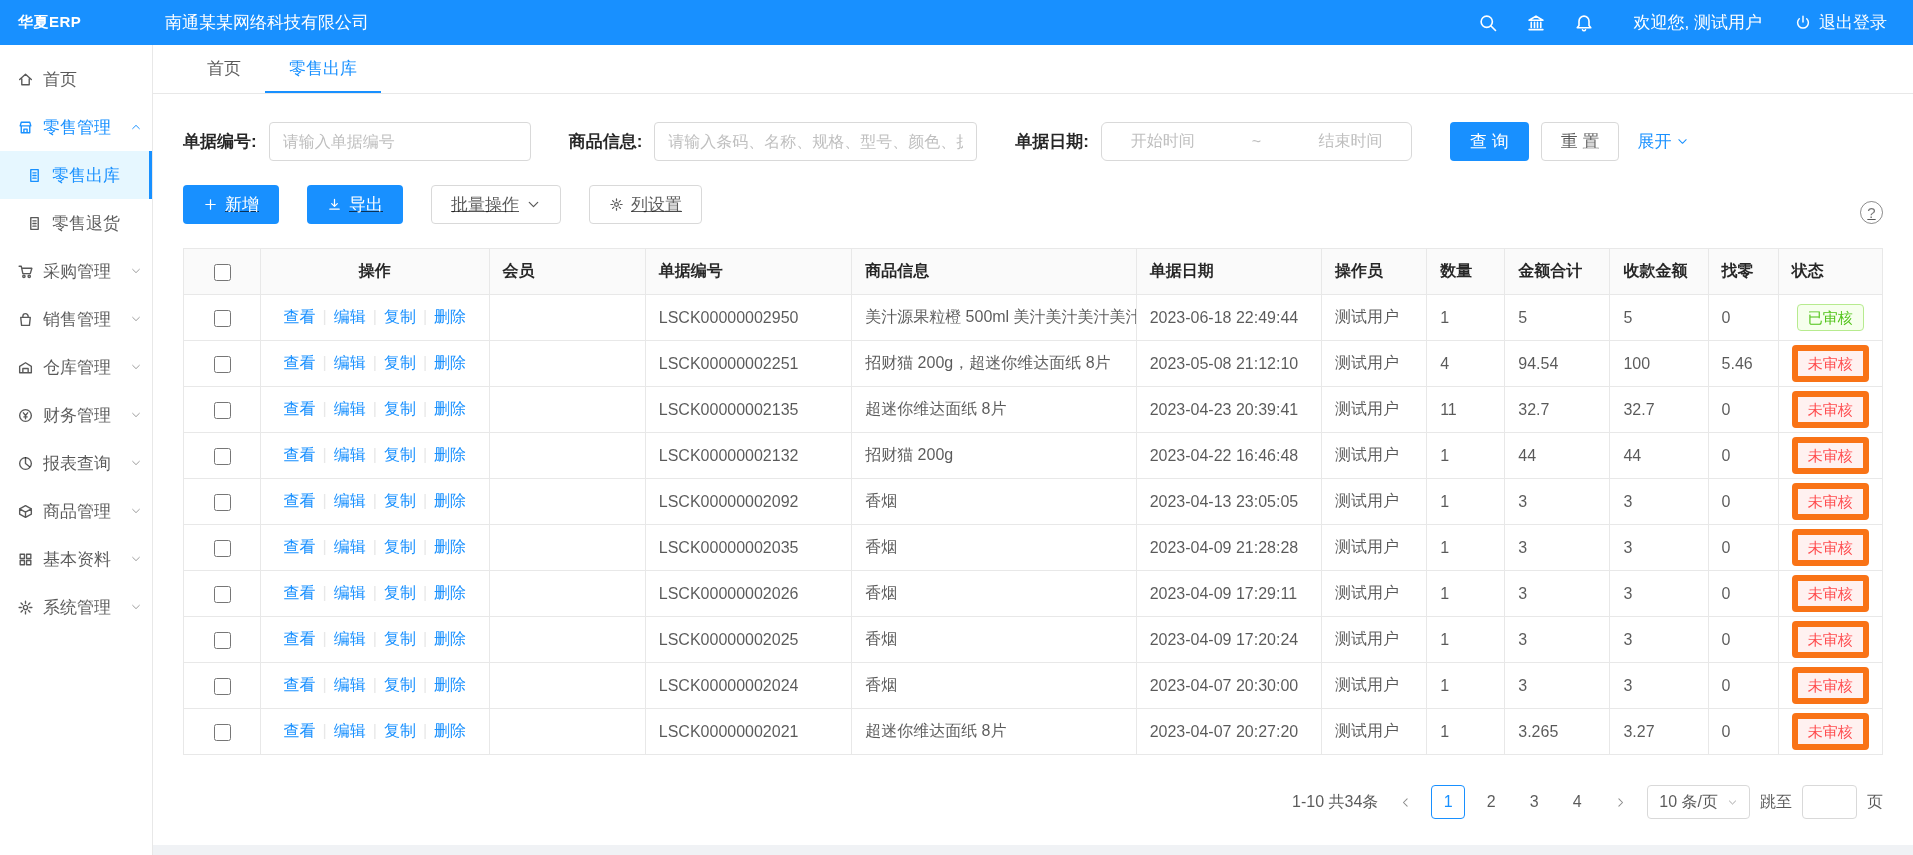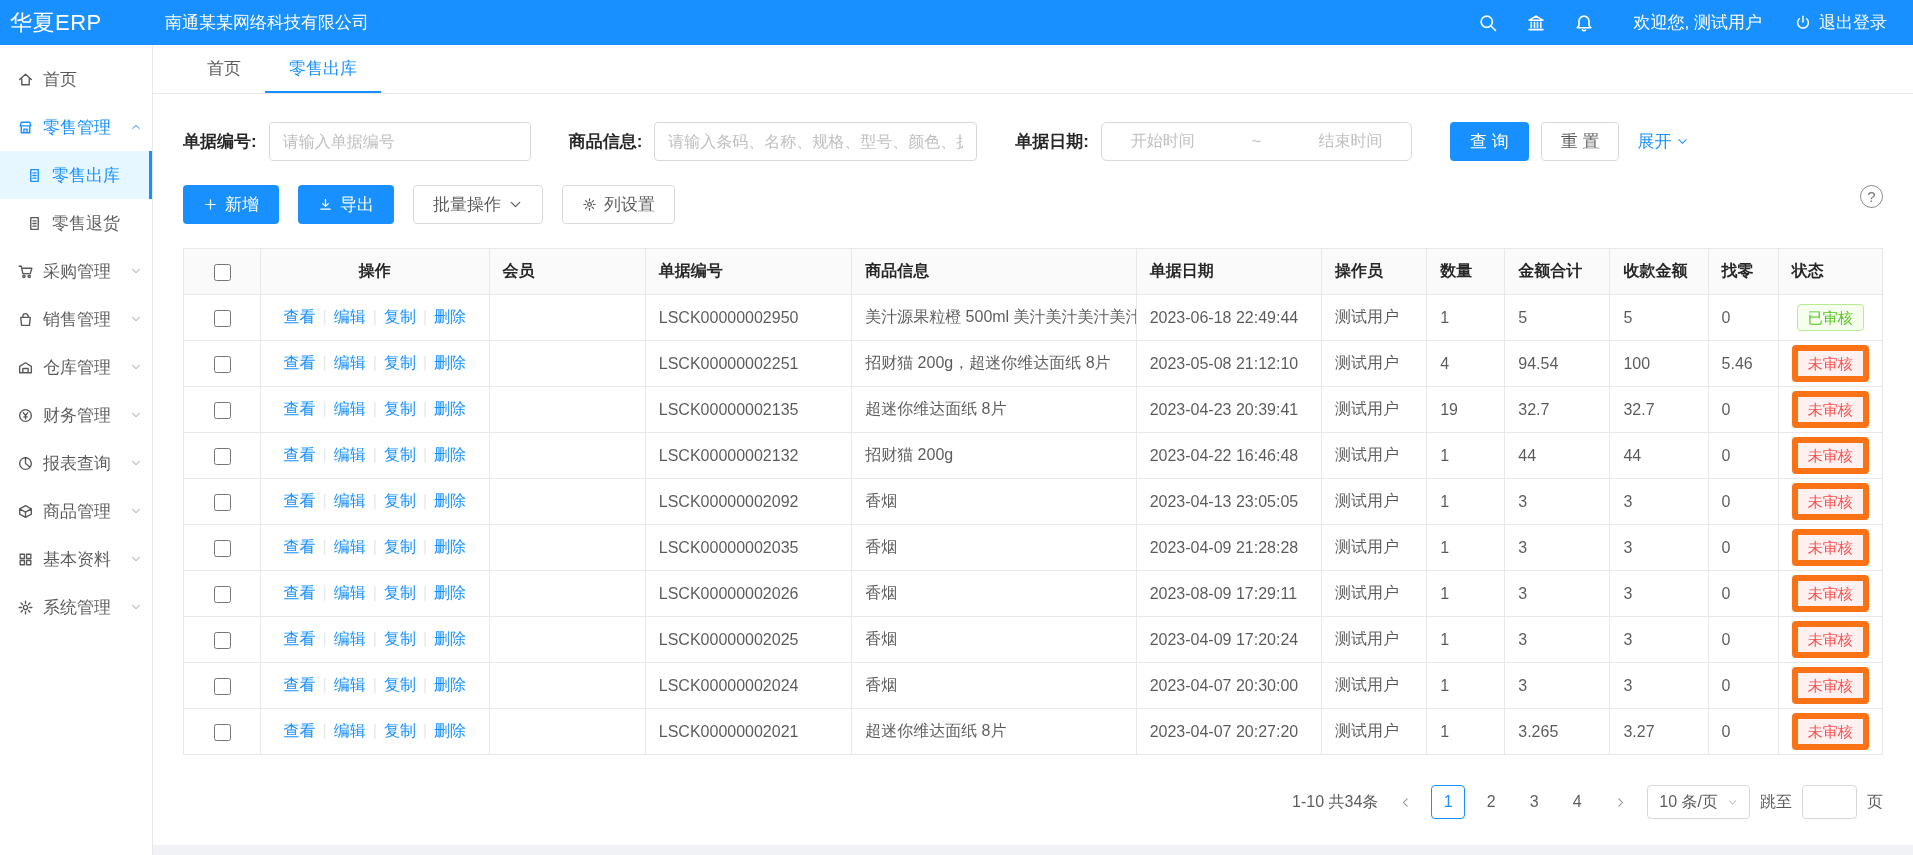--- a/index.html
+++ b/index.html
@@ -2,21 +2,21 @@
 <html><head>
 <meta charset="utf-8">
 <style>
   * { margin:0; padding:0; box-sizing:border-box; }
   html,body { width:1913px; height:855px; overflow:hidden; }
   body { font-family:"Liberation Sans","DejaVu Sans",sans-serif; font-size:17px; color:rgba(0,0,0,.65); background:#f0f2f5; }
   svg { display:block; }
 
   
   .topbar { height:45px; background:#1890ff; display:flex; align-items:center; color:#fff; padding-right:26px; }
-  .logo { width:153px; flex:0 0 153px; font-size:22px; font-weight:normal; padding-left:10px; letter-spacing:.5px; }
+  .logo { width:153px; flex:0 0 153px; font-size:15px; font-weight:bold; padding-left:18px; letter-spacing:.5px; }
   .company { font-size:17px; margin-left:12px; }
   .topbar-spacer { flex:1; }
   .tb-icon { margin-left:28px; cursor:pointer; }
   .tb-icon svg { width:20px; height:20px; }
   .welcome { margin-left:40px; }
   .logout { margin-left:32px; display:flex; align-items:center; gap:7px; cursor:pointer; }
   .logout svg { width:18px; height:18px; }
 
   
   .sidebar { position:fixed; left:0; top:45px; bottom:0; width:153px; background:#fff; border-right:1px solid #e8e8e8; padding-top:10px; z-index:5; }
@@ -50,21 +50,21 @@
   .btn { height:39px; border-radius:4px; font-size:17px; padding:0 19px; cursor:pointer; display:inline-flex; align-items:center; gap:7px; border:1px solid transparent; font-family:inherit; white-space:nowrap; }
   .btn svg { width:15px; height:15px; }
   .btn-primary { background:#1890ff; color:#fff; }
   .btn-default { background:#fff; border-color:#d9d9d9; color:rgba(0,0,0,.65); }
   .link-blue { color:#1890ff; cursor:pointer; display:inline-flex; align-items:center; gap:5px; }
   .link-blue svg { width:13px; height:13px; }
   .mr10 { margin-right:12px; }
   .ml16 { margin-left:18px; }
 
   
-  .toolbar { margin-top:24px; display:flex; align-items:flex-start; gap:19px; }
+  .toolbar { margin-top:24px; display:flex; align-items:flex-end; gap:28px;text-decoration:underline; }
   .help-circle { margin-left:auto; width:23px; height:23px; border:1.5px solid rgba(0,0,0,.45); border-radius:50%; display:flex; align-items:center; justify-content:center; font-size:15px; color:rgba(0,0,0,.55); cursor:pointer; }
 
   
   .grid-table { width:100%; margin-top:24px; border-collapse:collapse; table-layout:fixed; font-size:16px; }
   .grid-table th, .grid-table td { border:1px solid #e8e8e8; height:46px; padding:0 13px; text-align:left; white-space:nowrap; overflow:hidden; }
   .grid-table thead th { background:#fafafa; color:rgba(0,0,0,.85); font-weight:600; }
   .cell-center { text-align:center !important; }
   .cell-actions { text-align:center !important; padding:0 4px !important; }
   .act { color:#1890ff; cursor:pointer; text-decoration:none; }
   .sep { color:#e8e8e8; margin:0 7px; }
@@ -405,21 +405,21 @@
             <td class="cell-center"><span class="badge pending">未审核</span></td>
           </tr>
           <tr>
             <td class="cell-center"><input type="checkbox" style=""></td>
             <td class="cell-actions"><a class="act">查看</a><span class="sep">|</span><a class="act">编辑</a><span class="sep">|</span><a class="act">复制</a><span class="sep">|</span><a class="act">删除</a></td>
             <td></td>
             <td>LSCK00000002135</td>
             <td>超迷你维达面纸 8片</td>
             <td>2023-04-23 20:39:41</td>
             <td>测试用户</td>
-            <td>19</td>
+            <td>11</td>
             <td>32.7</td>
             <td>32.7</td>
             <td>0</td>
             <td class="cell-center"><span class="badge pending">未审核</span></td>
           </tr>
           <tr>
             <td class="cell-center"><input type="checkbox" style=""></td>
             <td class="cell-actions"><a class="act">查看</a><span class="sep">|</span><a class="act">编辑</a><span class="sep">|</span><a class="act">复制</a><span class="sep">|</span><a class="act">删除</a></td>
             <td></td>
             <td>LSCK00000002132</td>
@@ -459,21 +459,21 @@
             <td>3</td>
             <td>0</td>
             <td class="cell-center"><span class="badge pending">未审核</span></td>
           </tr>
           <tr>
             <td class="cell-center"><input type="checkbox" style=""></td>
             <td class="cell-actions"><a class="act">查看</a><span class="sep">|</span><a class="act">编辑</a><span class="sep">|</span><a class="act">复制</a><span class="sep">|</span><a class="act">删除</a></td>
             <td></td>
             <td>LSCK00000002026</td>
             <td>香烟</td>
-            <td>2023-08-09 17:29:11</td>
+            <td>2023-04-09 17:29:11</td>
             <td>测试用户</td>
             <td>1</td>
             <td>3</td>
             <td>3</td>
             <td>0</td>
             <td class="cell-center"><span class="badge pending">未审核</span></td>
           </tr>
           <tr>
             <td class="cell-center"><input type="checkbox" style=""></td>
             <td class="cell-actions"><a class="act">查看</a><span class="sep">|</span><a class="act">编辑</a><span class="sep">|</span><a class="act">复制</a><span class="sep">|</span><a class="act">删除</a></td>

